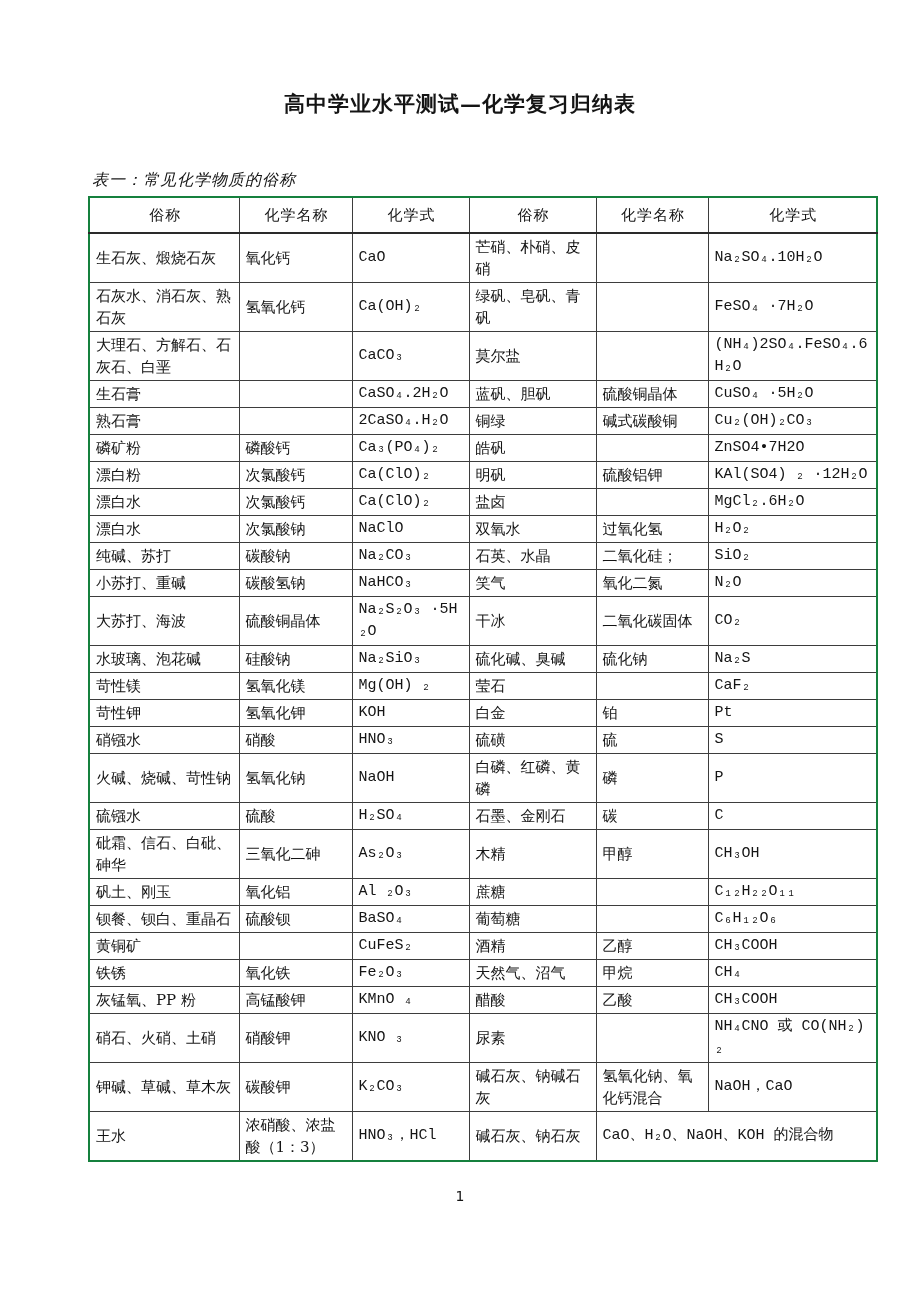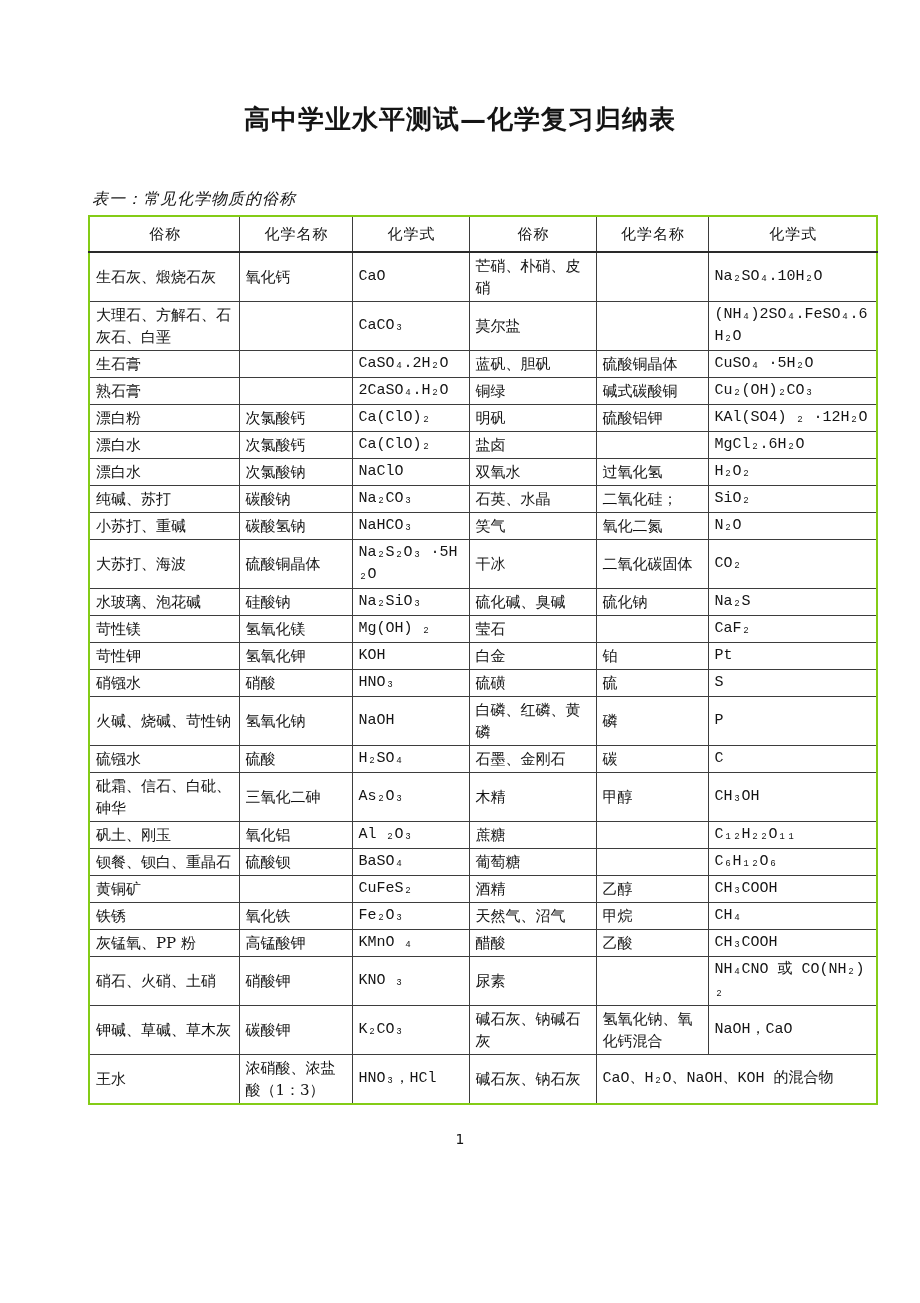--- a/index.html
+++ b/index.html
@@ -5,37 +5,37 @@
   html, body {
     margin: 0; padding: 0;
     background: #ffffff;
     width: 920px; height: 1303px;
     overflow: hidden;
     color: #141414;
     font-family: "DejaVu Serif", "Liberation Serif", serif;
   }
   .page { width: 920px; height: 1303px; position: relative; }
   .title {
-    margin: 16px; padding-top: 86px;
+    margin: 4px; padding-top: 86px;
     text-align: center;
-    font-size: 26px; font-weight: 700;
+    font-size: 21px; font-weight: 700;
     letter-spacing: 1px;
   }
   .subtitle {
     margin: 52px 0 5px 92px;
     font-size: 16px;
     letter-spacing: 1px;
     font-style: italic;
   }
   table.chem {
     margin-left: 88px;
     border-collapse: collapse;
     table-layout: fixed;
     width: 790px;
-    border: 2px solid #84cc16;
+    border: 2px solid #15803d;
   }
   table.chem th, table.chem td {
     border: 1px solid #3d3d3d;
     vertical-align: middle;
     padding: 2px 4px 2px 6px;
     font-size: 15px;
     line-height: 22px;
     overflow: hidden;
   }
   table.chem th {
@@ -90,20 +90,28 @@
     <tbody id="table-body">
         <tr>
           <td class="ccommon">生石灰、煅烧石灰</td>
           <td class="cname">氧化钙</td>
           <td class="cformula">CaO</td>
           <td class="ccommon divider">芒硝、朴硝、皮硝</td>
           <td class="cname"></td>
           <td class="cformula">Na₂SO₄.10H₂O</td>
         </tr>
         <tr>
+          <td class="ccommon">石灰水、消石灰、熟石灰</td>
+          <td class="cname">氢氧化钙</td>
+          <td class="cformula">Ca(OH)₂</td>
+          <td class="ccommon divider">绿矾、皂矾、青矾</td>
+          <td class="cname"></td>
+          <td class="cformula">FeSO₄ ·7H₂O</td>
+        </tr>
+        <tr>
           <td class="ccommon">大理石、方解石、石灰石、白垩</td>
           <td class="cname"></td>
           <td class="cformula">CaCO₃</td>
           <td class="ccommon divider">莫尔盐</td>
           <td class="cname"></td>
           <td class="cformula">(NH₄)2SO₄.FeSO₄.6H₂O</td>
         </tr>
         <tr>
           <td class="ccommon">生石膏</td>
           <td class="cname"></td>
@@ -112,20 +120,28 @@
           <td class="cname">硫酸铜晶体</td>
           <td class="cformula">CuSO₄ ·5H₂O</td>
         </tr>
         <tr>
           <td class="ccommon">熟石膏</td>
           <td class="cname"></td>
           <td class="cformula">2CaSO₄.H₂O</td>
           <td class="ccommon divider">铜绿</td>
           <td class="cname">碱式碳酸铜</td>
           <td class="cformula">Cu₂(OH)₂CO₃</td>
+        </tr>
+        <tr>
+          <td class="ccommon">磷矿粉</td>
+          <td class="cname">磷酸钙</td>
+          <td class="cformula">Ca₃(PO₄)₂</td>
+          <td class="ccommon divider">皓矾</td>
+          <td class="cname"></td>
+          <td class="cformula">ZnSO4•7H2O</td>
         </tr>
         <tr>
           <td class="ccommon">漂白粉</td>
           <td class="cname">次氯酸钙</td>
           <td class="cformula">Ca(ClO)₂</td>
           <td class="ccommon divider">明矾</td>
           <td class="cname">硫酸铝钾</td>
           <td class="cformula">KAl(SO4) ₂ ·12H₂O</td>
         </tr>
         <tr>

